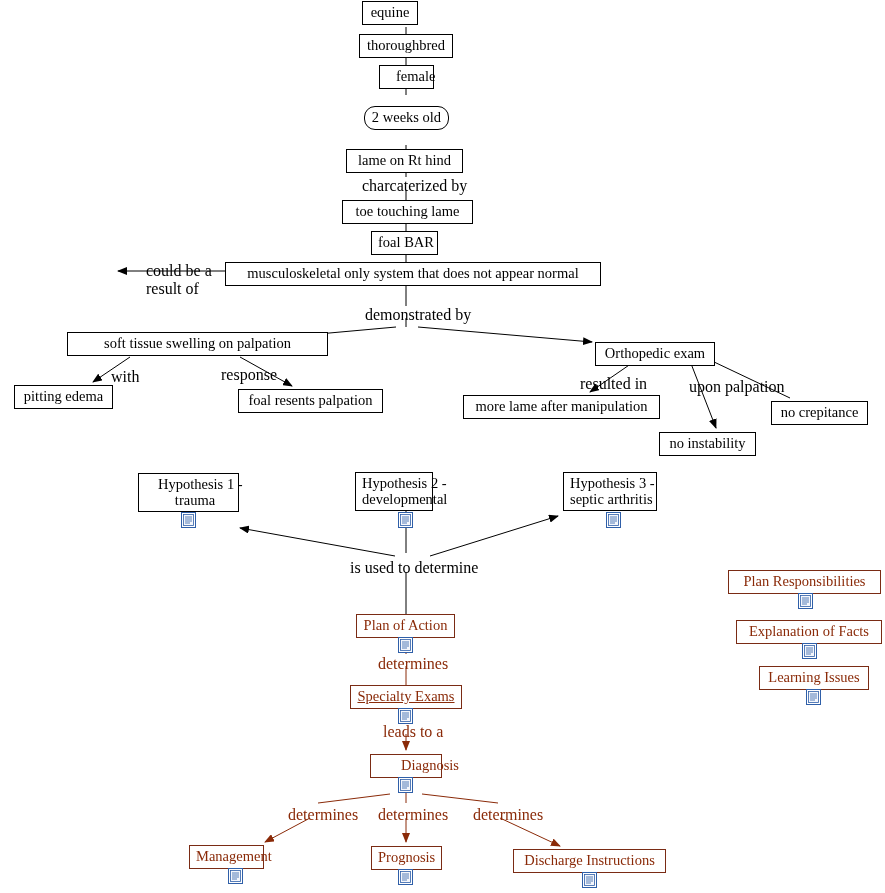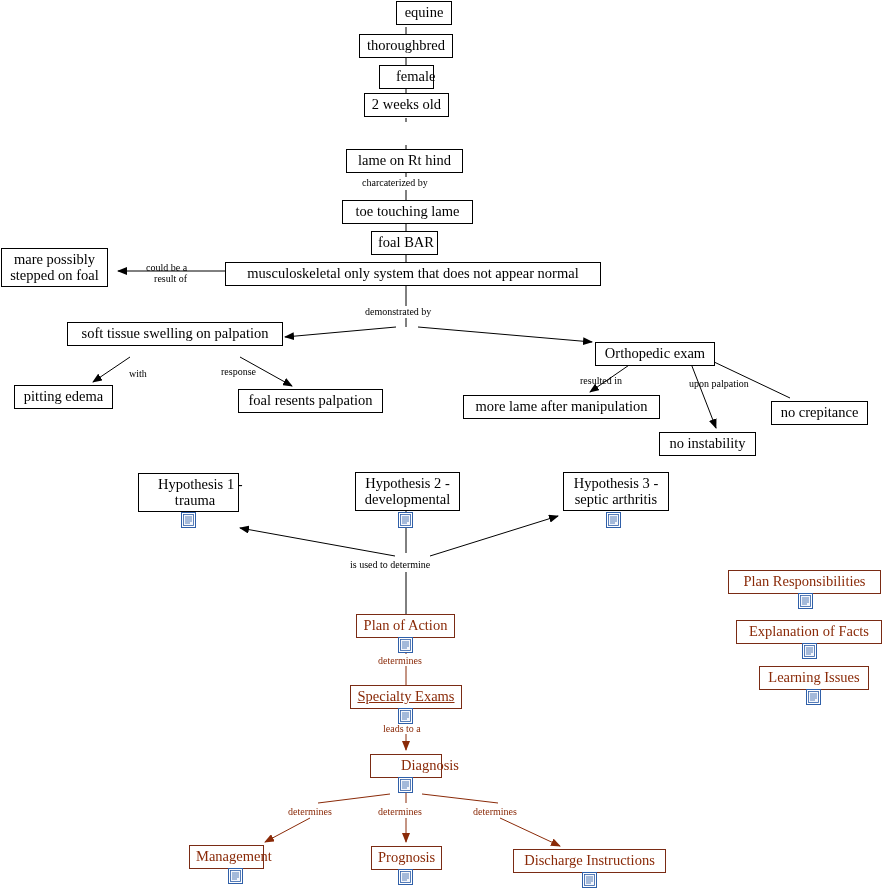--- a/index.html
+++ b/index.html
@@ -30,25 +30,25 @@
   }
   .node.red {
     border-color: #7a2b14;
     color: #8a2a08;
   }
   .node.two-line {
     line-height: 1.12;
   }
   .label {
     position: absolute;
-    font-size: 10px;
+    font-size: 16px;
     color: #000000;
     white-space: pre;
     font-family: "Liberation Serif", serif;
-    text-align: right;
+    text-align: left;
   }
   .label.red {
     color: #8a2a08;
   }
   .res-icon {
     position: absolute;
     width: 15px;
     height: 16px;
   }
   svg.lines {
@@ -114,58 +114,56 @@
       <line x1="406" y1="734" x2="406" y2="750" marker-end="url(#arrow-red)"></line>
       <line x1="406" y1="786" x2="406" y2="803"></line>
       <line x1="390" y1="794" x2="318" y2="803"></line>
       <line x1="422" y1="794" x2="498" y2="803"></line>
       <line x1="310" y1="818" x2="265" y2="842" marker-end="url(#arrow-red)"></line>
       <line x1="406" y1="818" x2="406" y2="842" marker-end="url(#arrow-red)"></line>
       <line x1="500" y1="818" x2="560" y2="846" marker-end="url(#arrow-red)"></line>
     </g>
   </svg>
 
-  <div class="node" style="left:396px;top:1px;width:56px;">equine</div>
+  <div class="node" style="left:362px;top:1px;width:56px;">equine</div>
   <div class="node" style="left:359px;top:34px;width:94px;">thoroughbred</div>
   <div class="node" style="left:379px;top:65px;width:55px;padding-left:16px;">female</div>
-  <div class="node" style="left:364px;top:93px;width:85px;">2 weeks old</div>
+  <div class="node" style="left:364px;top:106px;width:85px;border-radius:11px;">2 weeks old</div>
   <div class="node" style="left:346px;top:149px;width:117px;">lame on Rt hind</div>
   <div class="node" style="left:342px;top:200px;width:131px;">toe touching lame</div>
   <div class="node" style="left:371px;top:231px;width:67px;">foal BAR</div>
-  <div class="node two-line" style="left:1px;top:248px;width:107px;">mare possibly
-stepped on foal</div>
   <div class="node" style="left:225px;top:262px;width:376px;">musculoskeletal only system that does not appear normal</div>
-  <div class="node" style="left:67px;top:322px;width:216px;">soft tissue swelling on palpation</div>
+  <div class="node" style="left:67px;top:332px;width:261px;">soft tissue swelling on palpation</div>
   <div class="node" style="left:595px;top:342px;width:120px;">Orthopedic exam</div>
   <div class="node" style="left:14px;top:385px;width:99px;">pitting edema</div>
   <div class="node" style="left:238px;top:389px;width:145px;">foal resents palpation</div>
   <div class="node" style="left:463px;top:395px;width:197px;">more lame after manipulation</div>
   <div class="node" style="left:771px;top:401px;width:97px;">no crepitance</div>
   <div class="node" style="left:659px;top:432px;width:97px;">no instability</div>
   <div class="node two-line" style="left:138px;top:473px;width:101px;padding-left:19px;">Hypothesis 1 -
 trauma</div>
-  <div class="node two-line" style="left:355px;top:472px;width:105px;">Hypothesis 2 -
+  <div class="node two-line" style="left:355px;top:472px;width:78px;">Hypothesis 2 -
 developmental</div>
-  <div class="node two-line" style="left:563px;top:472px;width:106px;">Hypothesis 3 -
+  <div class="node two-line" style="left:563px;top:472px;width:94px;">Hypothesis 3 -
 septic arthritis</div>
   <div class="node red" style="left:728px;top:570px;width:153px;">Plan Responsibilities</div>
   <div class="node red" style="left:736px;top:620px;width:146px;">Explanation of Facts</div>
   <div class="node red" style="left:759px;top:666px;width:110px;">Learning Issues</div>
   <div class="node red" style="left:356px;top:614px;width:99px;">Plan of Action</div>
   <div class="node red" style="left:350px;top:685px;width:112px;text-decoration:underline;">Specialty Exams</div>
   <div class="node red" style="left:370px;top:754px;width:72px;padding-left:30px;">Diagnosis</div>
   <div class="node red" style="left:189px;top:845px;width:75px;">Management</div>
   <div class="node red" style="left:371px;top:846px;width:71px;">Prognosis</div>
   <div class="node red" style="left:513px;top:849px;width:153px;">Discharge Instructions</div>
 
   <div class="label" style="left:362px;top:177px;">charcaterized by</div>
   <div class="label" style="left:146px;top:262px;">could be a
 result of</div>
   <div class="label" style="left:365px;top:306px;">demonstrated by</div>
-  <div class="label" style="left:111px;top:368px;margin-left:18px;">with</div>
+  <div class="label" style="left:111px;top:368px;">with</div>
   <div class="label" style="left:221px;top:366px;">response</div>
   <div class="label" style="left:580px;top:375px;">resulted in</div>
   <div class="label" style="left:689px;top:378px;">upon palpation</div>
   <div class="label" style="left:350px;top:559px;">is used to determine</div>
   <div class="label red" style="left:378px;top:655px;">determines</div>
   <div class="label red" style="left:383px;top:723px;">leads to a</div>
   <div class="label red" style="left:288px;top:806px;">determines</div>
   <div class="label red" style="left:378px;top:806px;">determines</div>
   <div class="label red" style="left:473px;top:806px;">determines</div>
 

